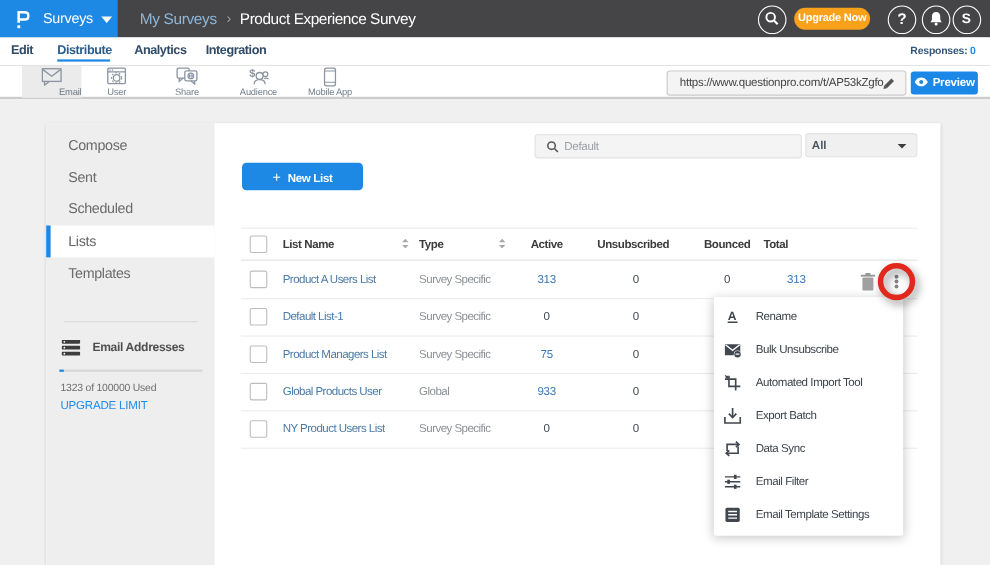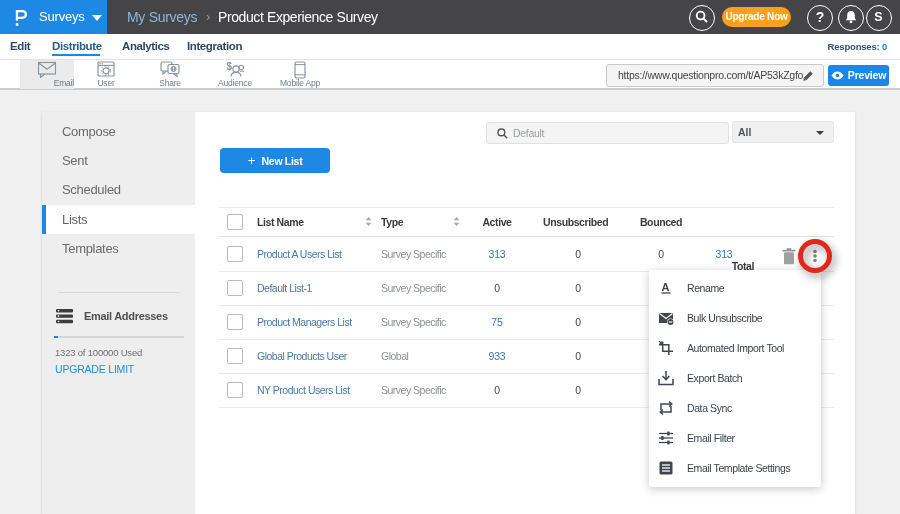--- a/index.html
+++ b/index.html
@@ -240,21 +240,21 @@
   <path d="M3.5 9 L6.4 5.8 L0.6 5.8 Z" fill="#a3a9af"></path>
 </svg>
 <div class="th" style="left:381px; top:215.5px;">Type</div>
 <svg class="sorticon" style="left:453px; top:217px;" width="7" height="9" viewBox="0 0 7 9">
   <path d="M3.5 0 L6.4 3.2 L0.6 3.2 Z" fill="#a3a9af"></path>
   <path d="M3.5 9 L6.4 5.8 L0.6 5.8 Z" fill="#a3a9af"></path>
 </svg>
 <div class="th" style="left:467px; top:215.5px; width:60px; text-align:center;">Active</div>
 <div class="th" style="left:543px; top:215.5px; width:70px; text-align:left;">Unsubscribed</div>
 <div class="th" style="left:631px; top:215.5px; width:60px; text-align:center;">Bounced</div>
-<div class="th" style="left:694px; top:215.5px; width:60px; text-align:right;margin-top:44px;">Total</div>
+<div class="th" style="left:694px; top:215.5px; width:60px; text-align:left;">Total</div>
 
 <div class="checkbox" style="top:245.5px;"></div>
 <div class="name" style="top:247.5px;">Product A Users List</div>
 <div class="type" style="top:247.5px;">Survey Specific</div>
 <div class="num blue" style="left:467px; top:247.5px; width:60px;">313</div>
 <div class="num dark" style="left:543px; top:247.5px; width:70px;">0</div>
 <div class="num dark" style="left:631px; top:247.5px; width:60px;">0</div>
 <div class="num blue" style="left:694px; top:247.5px; width:60px;">313</div>
 <svg class="trash" style="top:248px;" width="14" height="17" viewBox="0 0 14 17">
   <rect x="2" y="4.2" width="10" height="12" rx="1" fill="#a0a0a0"></rect>

